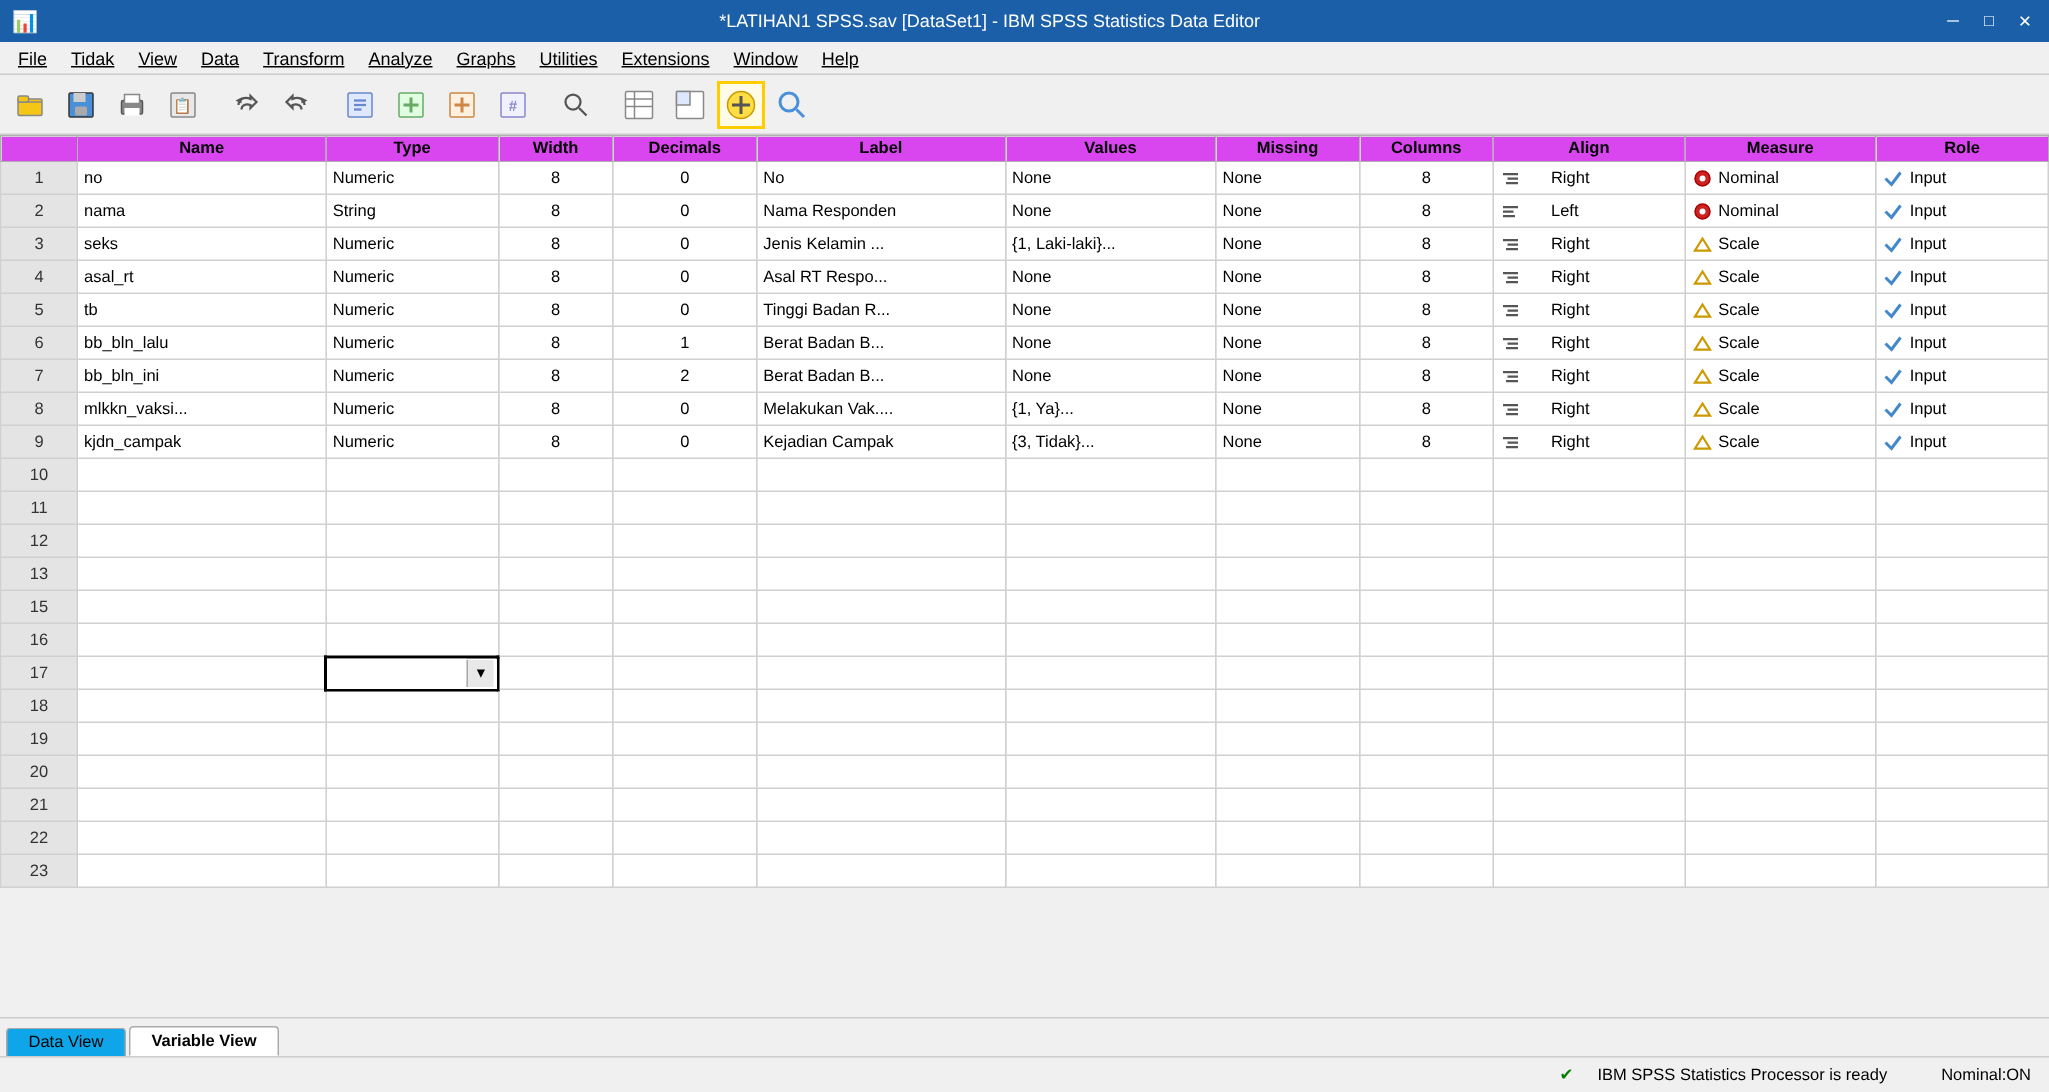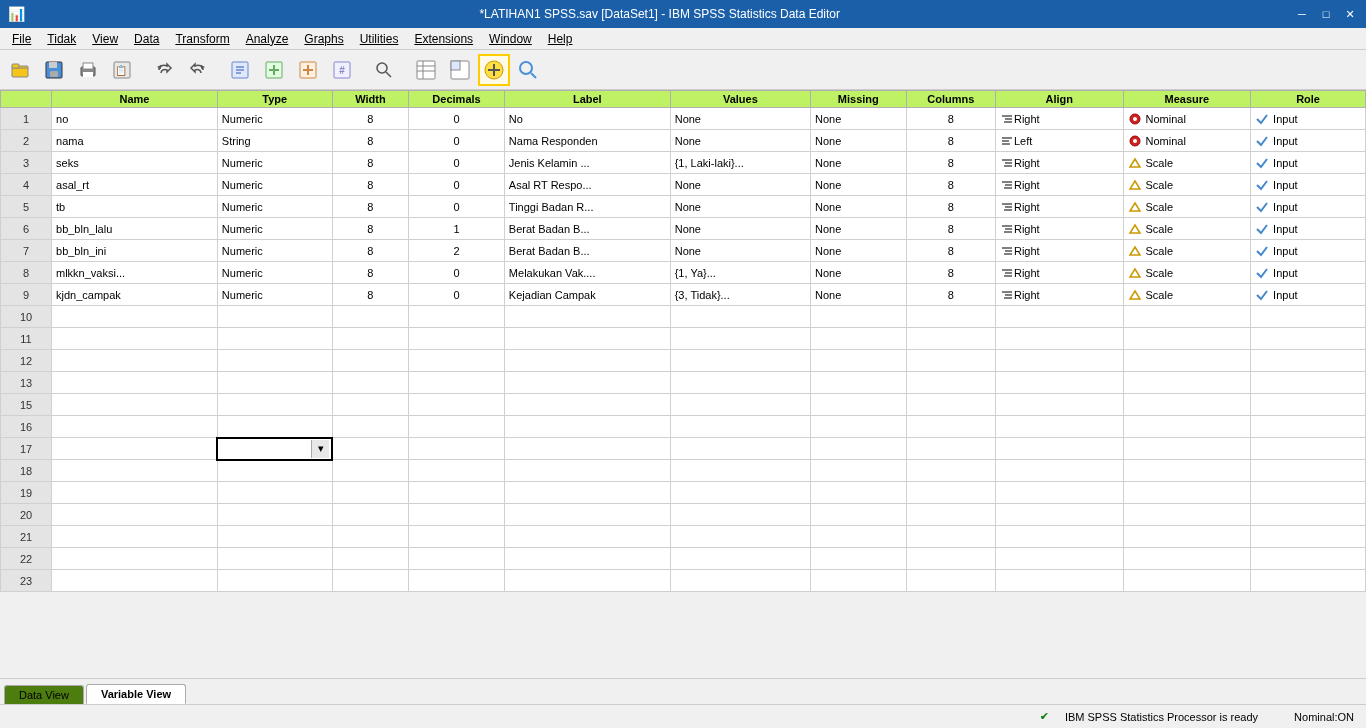--- a/index.html
+++ b/index.html
@@ -75,21 +75,21 @@
       position: relative;
     }
 
     table {
       border-collapse: collapse;
       table-layout: fixed;
       width: 100%;
     }
 
     th {
-      background: #bef264;
+      background: #d946ef;
       border: 1px solid #b0b0b0;
       padding: 2px 4px;
       text-align: center;
       font-weight: bold;
       font-size: 11px;
       position: sticky;
       top: 0;
       z-index: 10;
       white-space: nowrap;
       overflow: hidden;
@@ -107,38 +107,38 @@
 
     td.row-num {
       background: #e4e4e4;
       text-align: center;
       color: #333;
       font-weight: normal;
       width: 40px;
     }
 
     
-    .align-cell { display: flex; align-items: center; gap: 0; }
+    .align-cell { display: flex; align-items: center; gap: 20px; }
     .measure-cell { display: flex; align-items: center; gap: 4px; }
     .role-cell { display: flex; align-items: center; gap: 4px; }
 
     
     #bottom-tabs {
       height: 26px;
       display: flex;
       align-items: flex-end;
       background: #f0f0f0;
       border-top: 1px solid #ccc;
       padding: 0 4px;
     }
     .tab {
       padding: 3px 14px;
       border: 1px solid #aaa;
       border-bottom: none;
-      background: #4d7c0f;
+      background: #0ea5e9;
       cursor: pointer;
       font-size: 11px;
       margin-right: 2px;
       border-radius: 3px 3px 0 0;
     }
     .tab.active {
       background: white;
       font-weight: bold;
       border-bottom: 1px solid white;
     }

